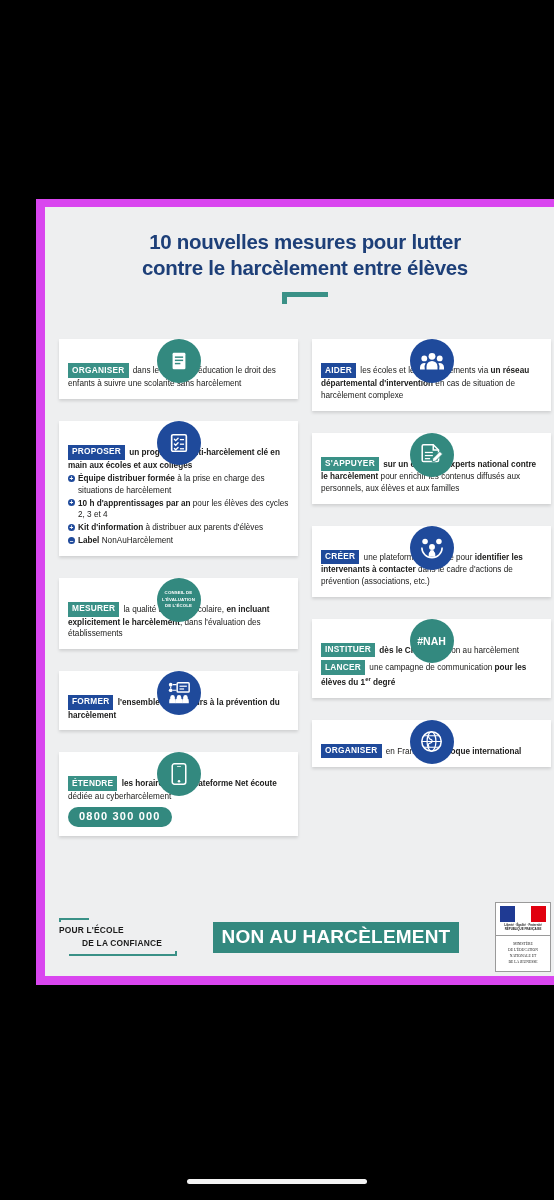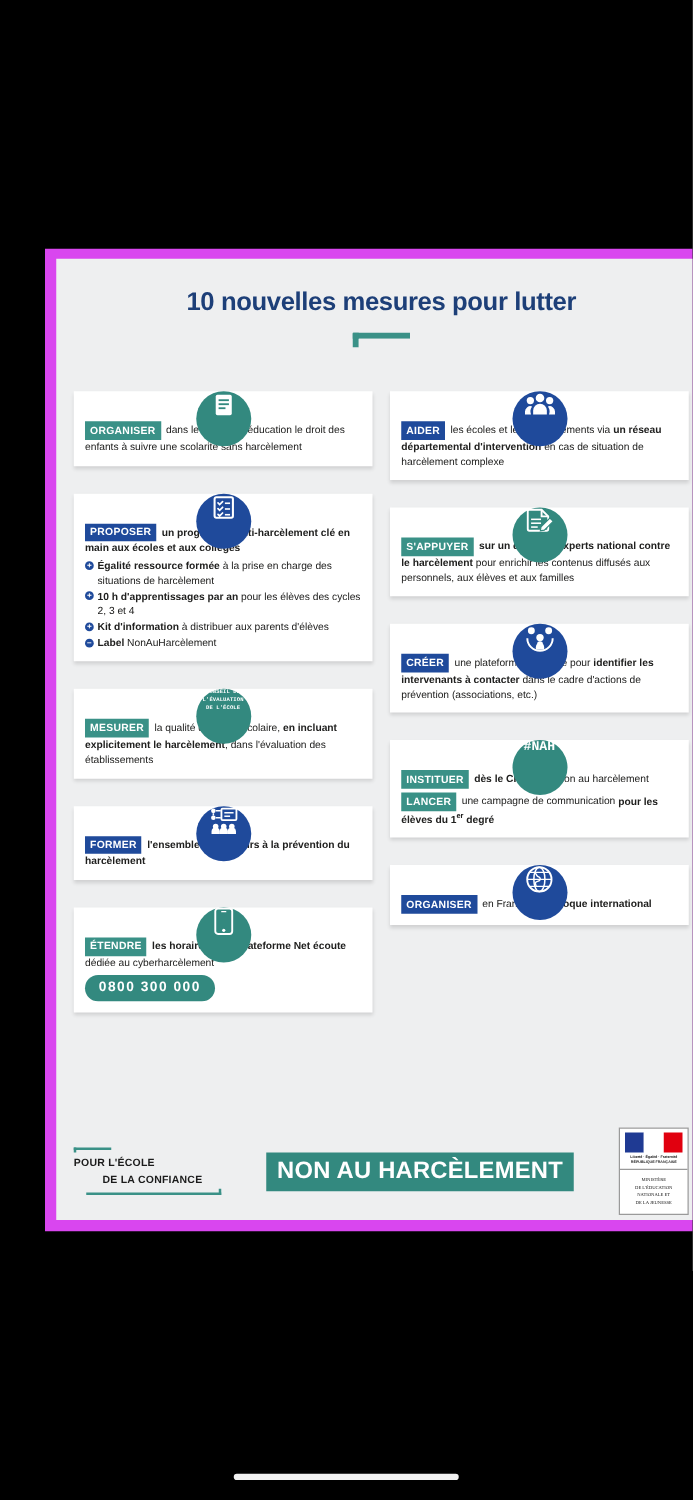--- a/index.html
+++ b/index.html
@@ -51,23 +51,22 @@
     align-items:flex-start;
   }
   .column { flex:1 1 0; min-width:0; }
 
   .measure-card { position:relative; margin-bottom:10px; }
 
   .card-icon {
     width:44px; height:44px; border-radius:50%;
     position:absolute; top:0; left:50%;
     transform:translateX(-50%);
-    display:flex; justify-content:center;
+    display:flex; align-items:center; justify-content:center;
     z-index:3;
-    font-family:Liberation Mono, monospace;
   }
   .card-icon.teal { background:#33897f; }
   .card-icon.blue { background:#1f4a9b; }
   .card-icon svg { display:block; }
 
   .badge-text {
     color:#ffffff; font-size:4.4px; font-weight:bold;
     line-height:1.45; text-align:center; letter-spacing:.1px;
   }
 
@@ -157,20 +156,21 @@
 </head>
 <body>
 
 <div id="screen-letterbox">
 
   <div id="infographic-frame">
     <div id="infographic-canvas">
 
       <div id="poster-title">
         <div>10 nouvelles mesures pour lutter</div>
+        <div>contre le harcèlement entre élèves</div>
       </div>
       <div id="title-rule"></div>
 
       <div id="columns">
         <div class="column" id="col-left">
             <div class="measure-card">
               <div class="card-icon teal">
                 <svg width="22" height="22" viewBox="0 0 24 24">
                   <rect x="5" y="3" width="14" height="18" rx="1.5" fill="#fff"></rect>
                   <rect x="7.5" y="7" width="9" height="1.6" fill="#33897f"></rect>
@@ -190,21 +190,21 @@
                   <rect x="13" y="7.6" width="4.5" height="1.4" fill="#fff"></rect>
                   <path d="M7 13l1.4 1.4L11 11.8" stroke="#fff" stroke-width="1.5" fill="none" stroke-linecap="round"></path>
                   <rect x="13" y="12.6" width="4.5" height="1.4" fill="#fff"></rect>
                   <path d="M7 18l1.4 1.4L11 16.8" stroke="#fff" stroke-width="1.5" fill="none" stroke-linecap="round"></path>
                   <rect x="13" y="17.6" width="4.5" height="1.4" fill="#fff"></rect>
                 </svg>
               </div>
               <div class="card-body">
                 <p><span class="tag blue">PROPOSER</span><span class="bold"> un programme anti-harcèlement clé en main aux écoles et aux collèges</span></p>
                 <ul class="bullets">
-                  <li><span class="bullet-mark">+</span><span class="bold">Égalité ressource formée</span><span> à la prise en charge des situations de harcèlement</span></li>
+                  <li><span class="bullet-mark">+</span><span class="bold">Équipe distribuer formée</span><span> à la prise en charge des situations de harcèlement</span></li>
                   <li><span class="bullet-mark">+</span><span class="bold">10 h d'apprentissages par an</span><span> pour les élèves des cycles 2, 3 et 4</span></li>
                   <li><span class="bullet-mark">+</span><span class="bold">Kit d'information</span><span> à distribuer aux parents d'élèves</span></li>
                   <li><span class="bullet-mark">–</span><span class="bold">Label</span><span> NonAuHarcèlement</span></li>
                 </ul>
               </div>
             </div>
             <div class="measure-card">
               <div class="card-icon teal">
                 <div class="badge-text">CONSEIL DE<br>L'ÉVALUATION<br>DE L'ÉCOLE</div>
               </div>

